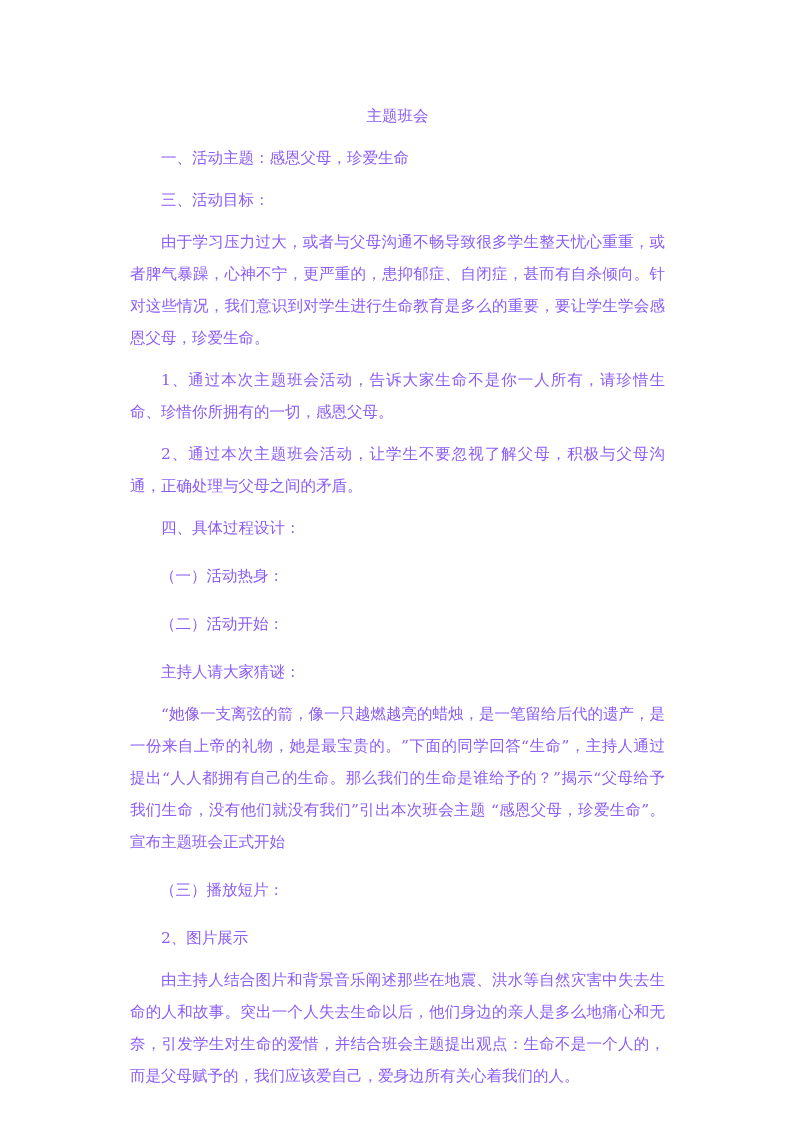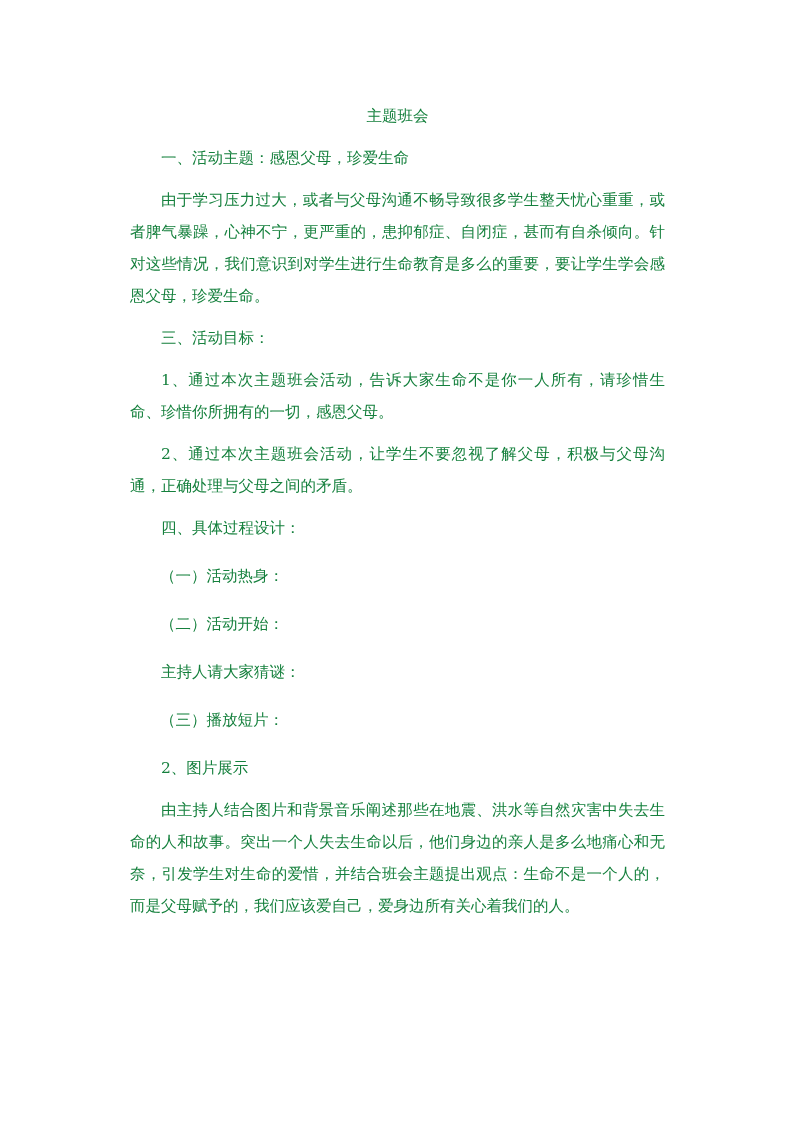--- a/index.html
+++ b/index.html
@@ -1,35 +1,36 @@
 <!DOCTYPE html>
 <html><head>
 <meta charset="utf-8">
 <style>
   html, body { margin: 0; padding: 0; background: #ffffff; }
   body { width: 793px; height: 1122px; position: relative; overflow: hidden; }
   .page {
     position: absolute; left: 120px; top: 100px; width: 555px;
     font-family: "DejaVu Serif", "Liberation Serif", serif;
-    font-size: 15.5px; color: #15803d; line-height: 32px;
+    font-size: 15.5px; color: #8b5cf6; line-height: 32px;
   }
   .title { text-align: center; margin: 0; height: 32px; }
   .p { margin: 10px; text-indent: 31px; text-align: justify; }
   .sub { margin: 16px; text-indent: 24px; }
 </style>
 </head>
 <body>
 
 <div class="page">
   <p class="title">主题班会</p>
   <p class="p">一、活动主题：感恩父母，珍爱生命</p>
+  <p class="p">三、活动目标：</p>
   <p class="p">由于学习压力过大，或者与父母沟通不畅导致很多学生整天忧心重重，或者脾气暴躁，心神不宁，更严重的，患抑郁症、自闭症，甚而有自杀倾向。针对这些情况，我们意识到对学生进行生命教育是多么的重要，要让学生学会感恩父母，珍爱生命。</p>
-  <p class="p">三、活动目标：</p>
   <p class="p">1、通过本次主题班会活动，告诉大家生命不是你一人所有，请珍惜生命、珍惜你所拥有的一切，感恩父母。</p>
   <p class="p">2、通过本次主题班会活动，让学生不要忽视了解父母，积极与父母沟通，正确处理与父母之间的矛盾。</p>
   <p class="p">四、具体过程设计：</p>
   <p class="sub">（一）活动热身：</p>
   <p class="sub">（二）活动开始：</p>
   <p class="p">主持人请大家猜谜：</p>
+  <p class="p">“她像一支离弦的箭，像一只越燃越亮的蜡烛，是一笔留给后代的遗产，是一份来自上帝的礼物，她是最宝贵的。”下面的同学回答“生命”，主持人通过提出“人人都拥有自己的生命。那么我们的生命是谁给予的？”揭示“父母给予我们生命，没有他们就没有我们”引出本次班会主题 “感恩父母，珍爱生命”。 宣布主题班会正式开始</p>
   <p class="sub">（三）播放短片：</p>
   <p class="p">2、图片展示</p>
   <p class="p">由主持人结合图片和背景音乐阐述那些在地震、洪水等自然灾害中失去生命的人和故事。突出一个人失去生命以后，他们身边的亲人是多么地痛心和无奈，引发学生对生命的爱惜，并结合班会主题提出观点：生命不是一个人的，而是父母赋予的，我们应该爱自己，爱身边所有关心着我们的人。</p>
 </div>
 
 </body></html>

